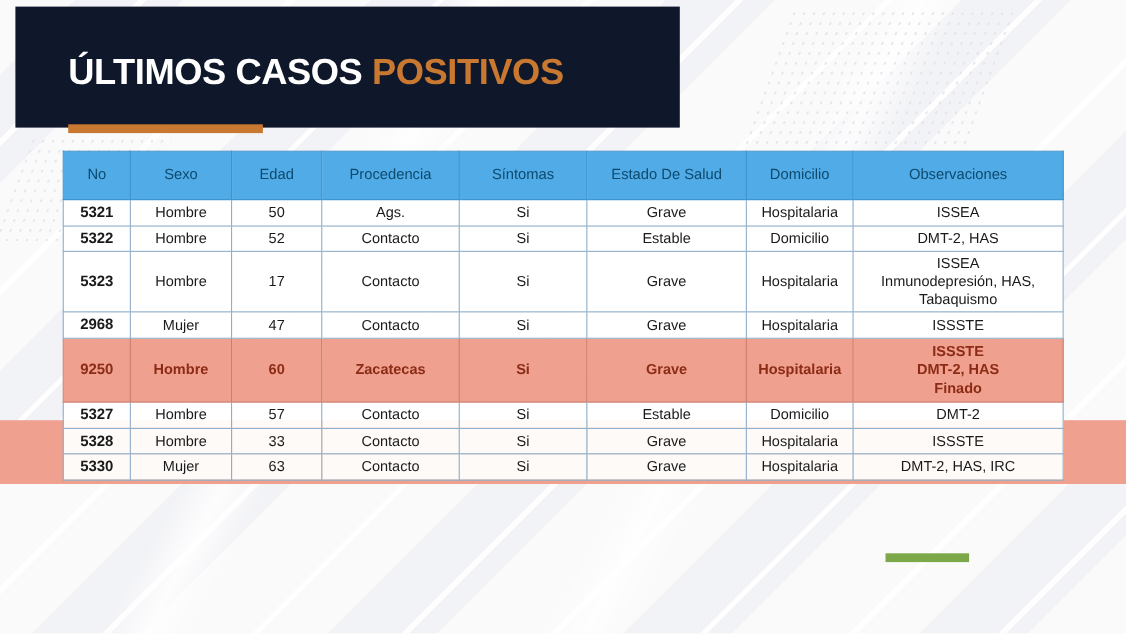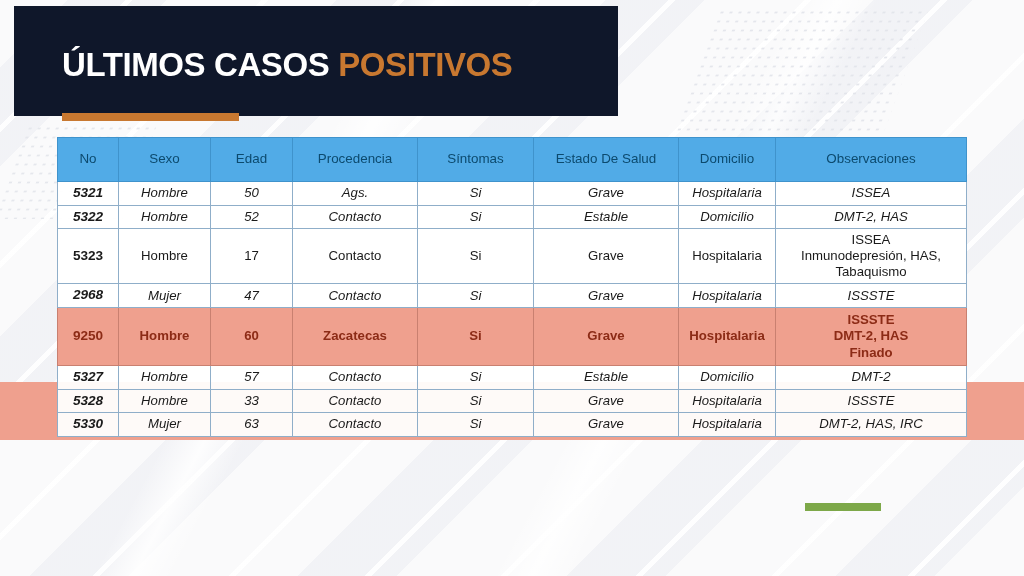--- a/index.html
+++ b/index.html
@@ -158,21 +158,21 @@
     font-size: 13.4px;
     font-weight: normal;
     height: 44px;
   }
   table.case-table td.col-no {
     font-weight: bold;
     font-size: 13.6px;
   }
 
   
-  tr[data-h="s"] td { height: 22px; font-style: italic; }
+  tr[data-h="s"] td { height: 22px; }
   tr[data-h="l"] td { height: 53px; }
   tr[data-h="xl"] td { height: 58px; }
 
   
   tr.row-highlight td {
     background: #EFA08E;
     color: #8C2B16;
     font-weight: bold;
     border-color: #C98070;
   }

